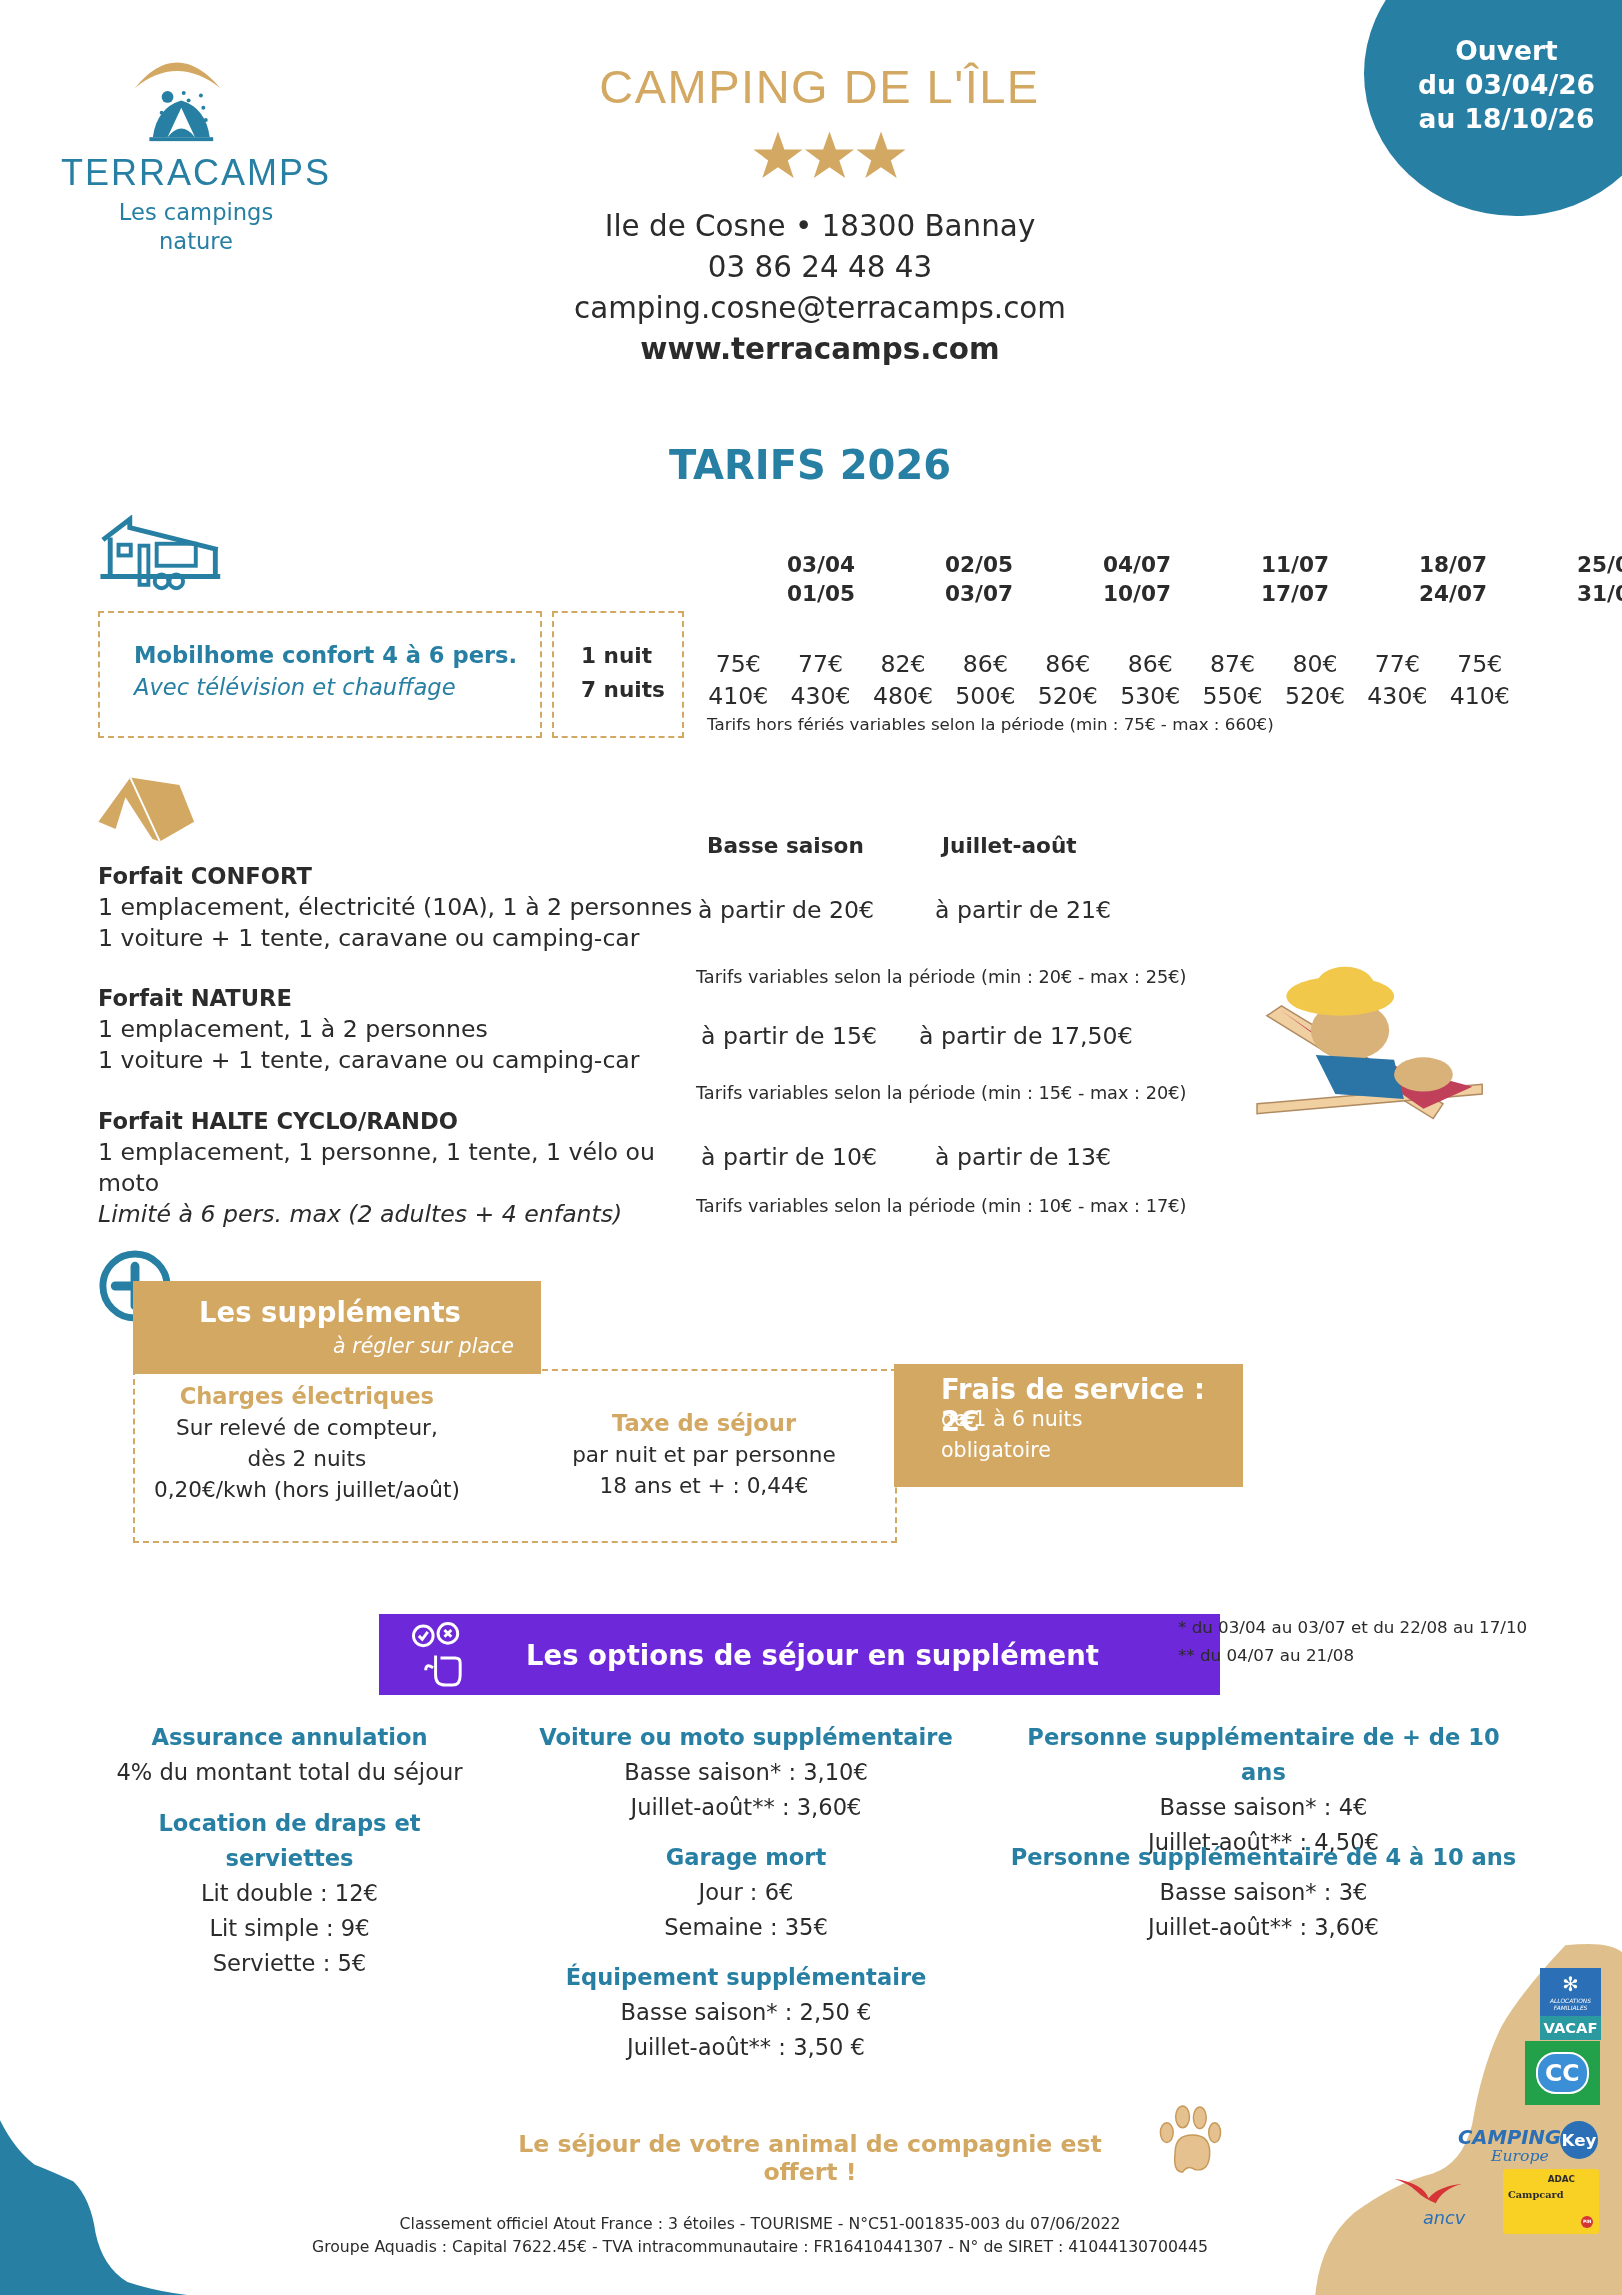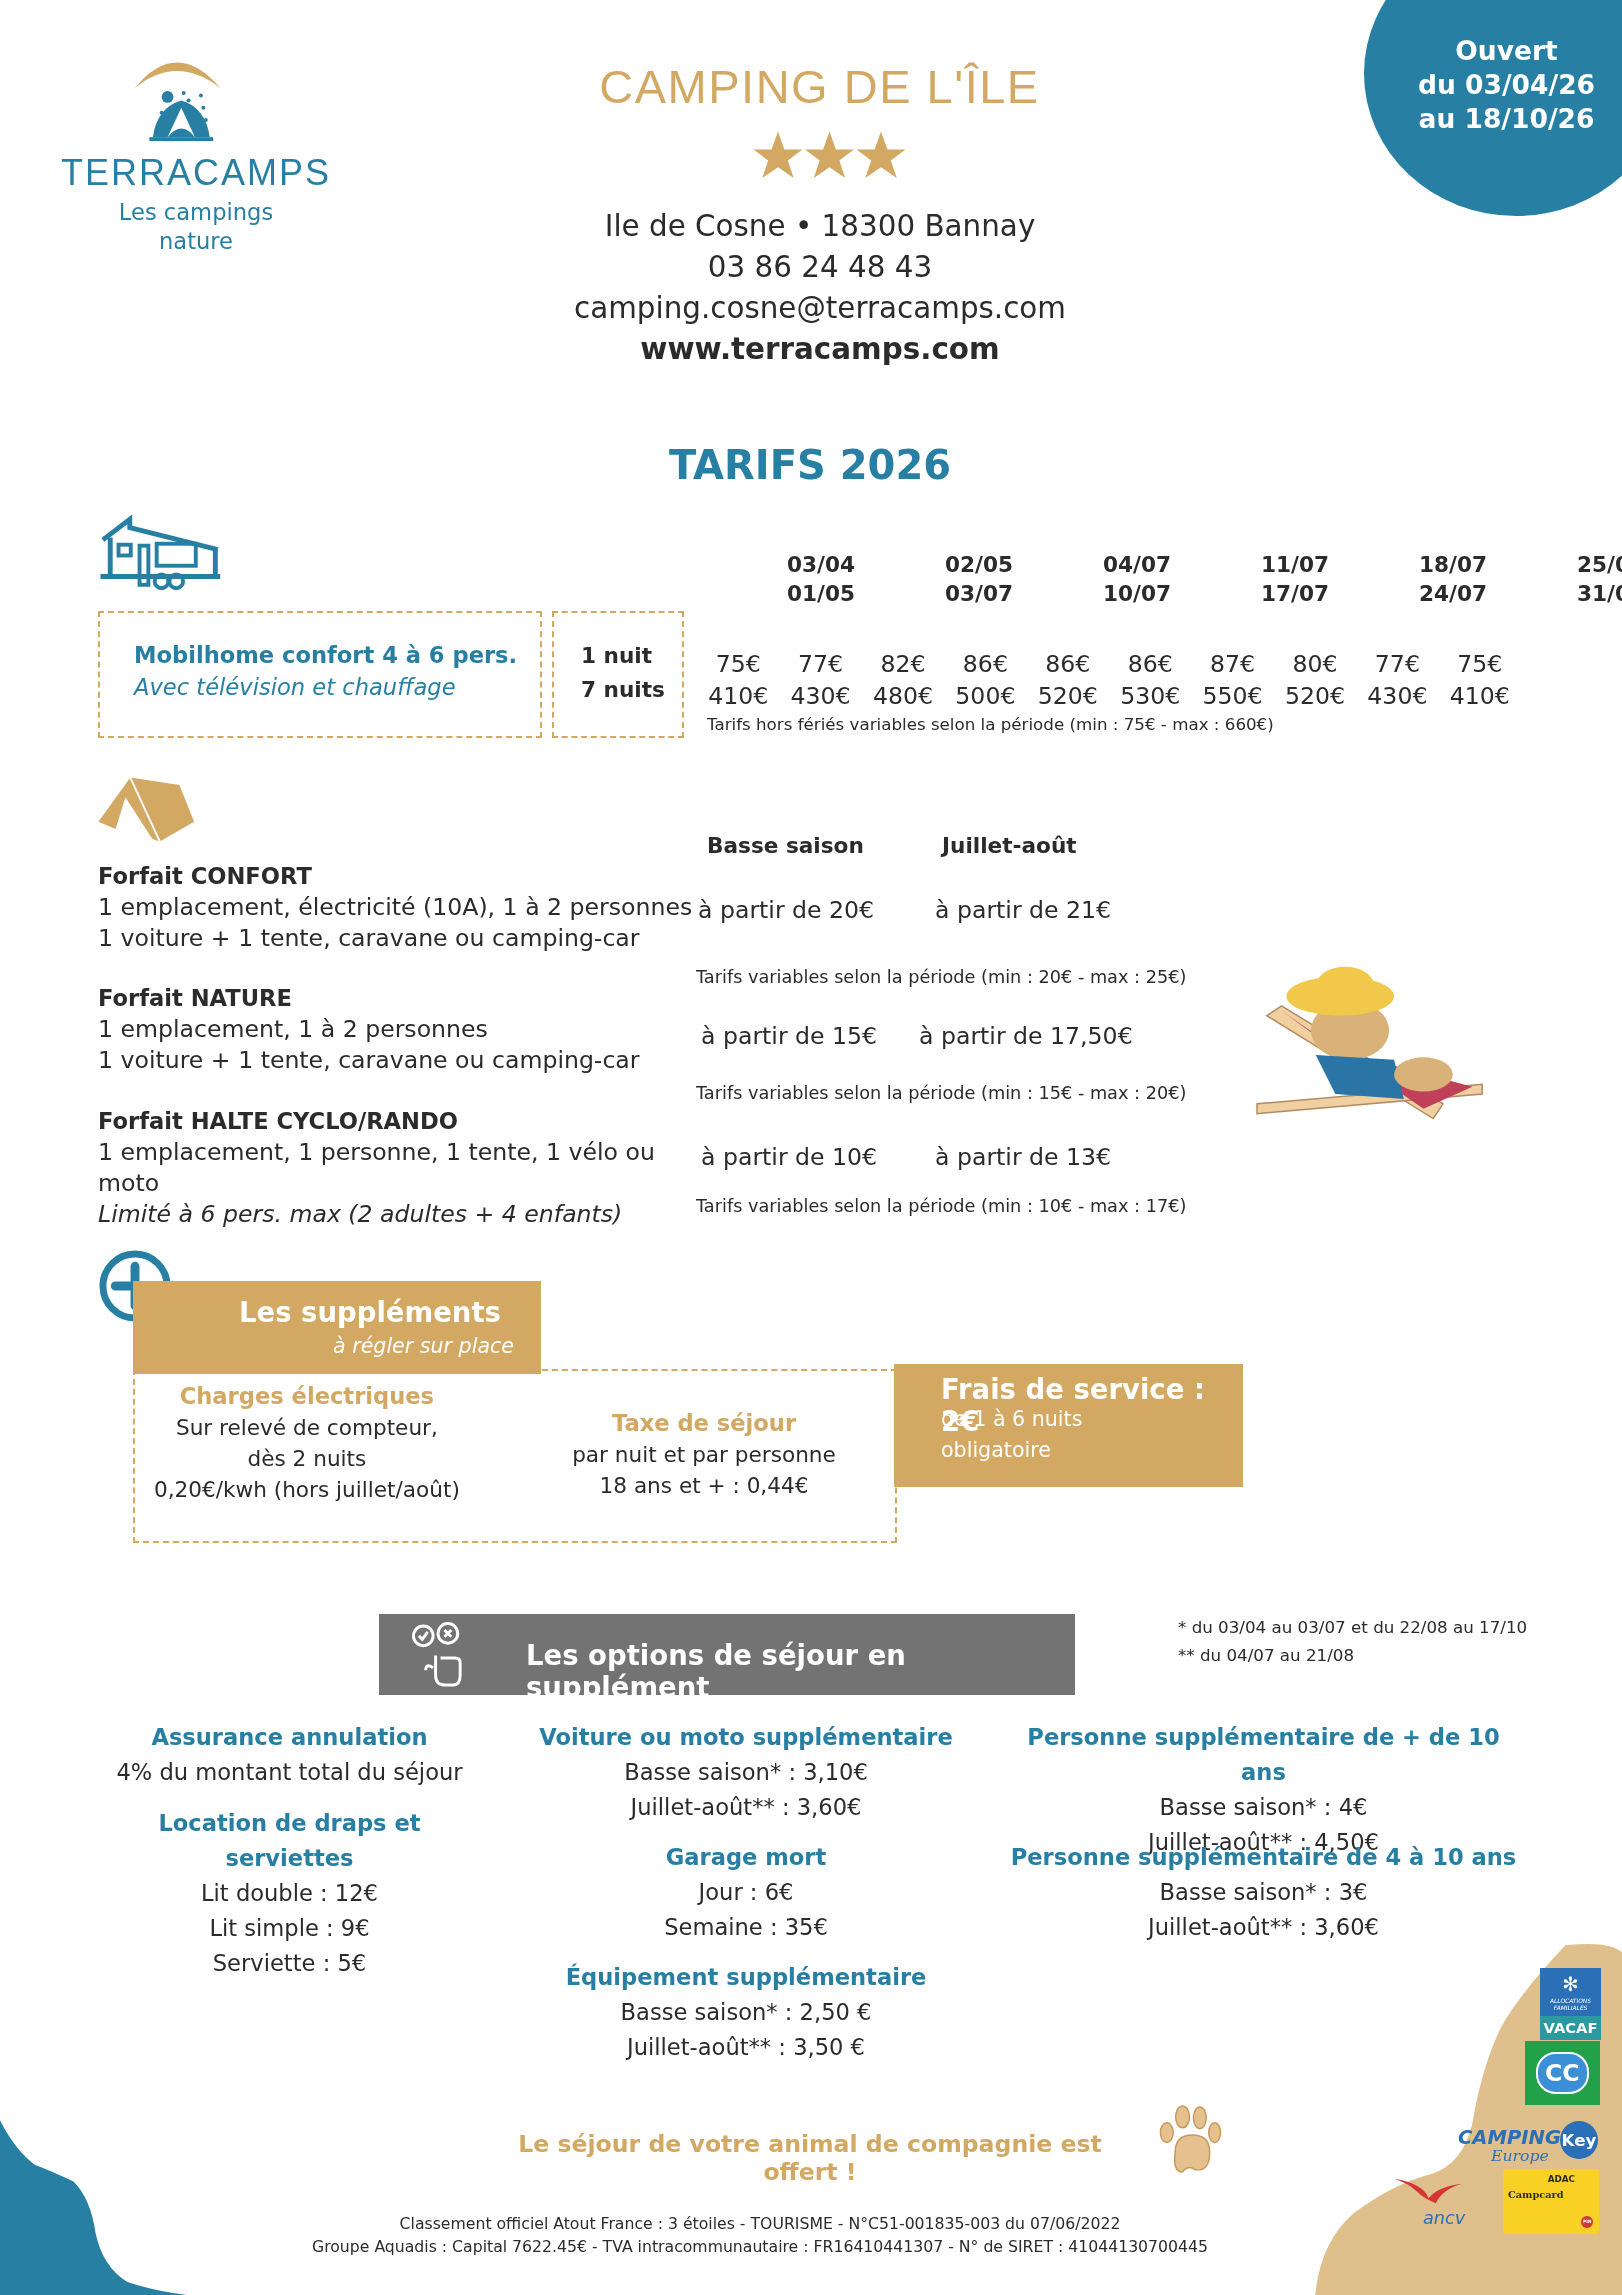--- a/index.html
+++ b/index.html
@@ -48,31 +48,31 @@
   .forfait .it { font-style: italic; }
   #season-head { left: 707px; top: 833px; font-size: 21.6px; font-weight: bold; }
   #season-head span { position: absolute; white-space: nowrap; text-align: center; }
   .frow { position: absolute; font-size: 23.6px; white-space: nowrap; }
   .fnote { position: absolute; font-size: 17.7px; white-space: nowrap; }
   #mascot { left: 1237px; top: 957px; width: 275px; height: 186px; }
 
   
   #plus-icon { left: 98px; top: 1249px; width: 74px; height: 74px; }
   #supp-header { left: 133px; top: 1281px; width: 408px; height: 93px; background: #d2a862; }
-  #supp-header .h { position: absolute; left: 66px; top: 14.7px; font-size: 27.5px; font-weight: bold; color: #fff; margin-left: 40px; }
+  #supp-header .h { position: absolute; left: 66px; top: 14.7px; font-size: 27.5px; font-weight: bold; color: #fff; }
   #supp-header .s { position: absolute; right: 27px; top: 53px; font-size: 20.6px; font-style: italic; color: #fff; }
   #supp-box2 { left: 133px; top: 1369px; width: 764px; height: 174px; }
   .sbox-col { position: absolute; text-align: center; font-size: 21.6px; line-height: 31px; }
   .sbox-col .h { font-weight: bold; color: #d2a862; font-size: 22.6px; }
   #frais { left: 894px; top: 1364px; width: 349px; height: 123px; background: #d2a862; color: #fff; }
   #frais .h { position: absolute; left: 47px; top: 8.8px; font-size: 27.5px; font-weight: bold; }
   #frais .l { position: absolute; left: 47px; font-size: 20.6px; }
 
   
-  #opt-banner { left: 379px; top: 1614px; width: 696px; height: 81px; background: #737373; }
+  #opt-banner { left: 379px; top: 1614px; width: 822px; height: 81px; background: #6d28d9; padding-left: 19px; }
   #opt-banner .t { position: absolute; left: 147px; top: 24.5px; font-size: 27.5px; font-weight: bold; color: #fff; }
   #opt-icon { position: absolute; left: 32px; top: 7.4px; width: 59px; height: 69px; }
   #opt-notes { left: 1178px; top: 1614px; font-size: 16.7px; line-height: 27.5px; }
   .ocol { position: absolute; text-align: center; font-size: 22.6px; line-height: 35px; }
   .ocol .h { font-weight: bold; color: #277fa3; font-size: 22.6px; }
 
   #pet { left: 491px; top: 2130px; width: 638px; text-align: center; font-size: 23.6px; font-weight: bold; color: #d2a862; }
   #paw { left: 1148px; top: 2103px; width: 79px; height: 74px; }
   #legal { left: 294px; top: 2213px; width: 932px; text-align: center; font-size: 15.7px; line-height: 22.6px; }
 

